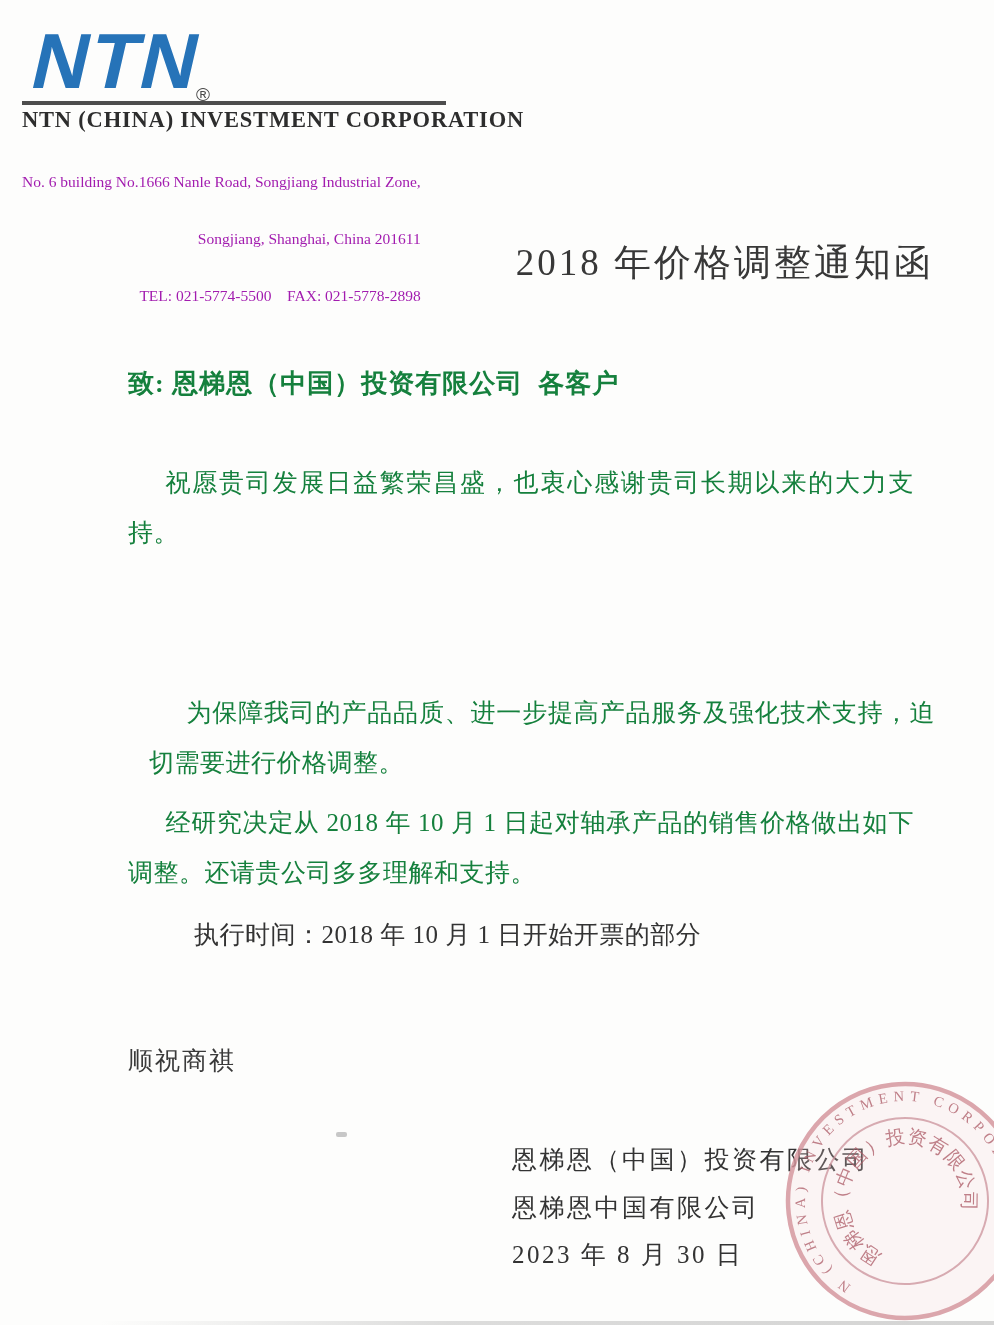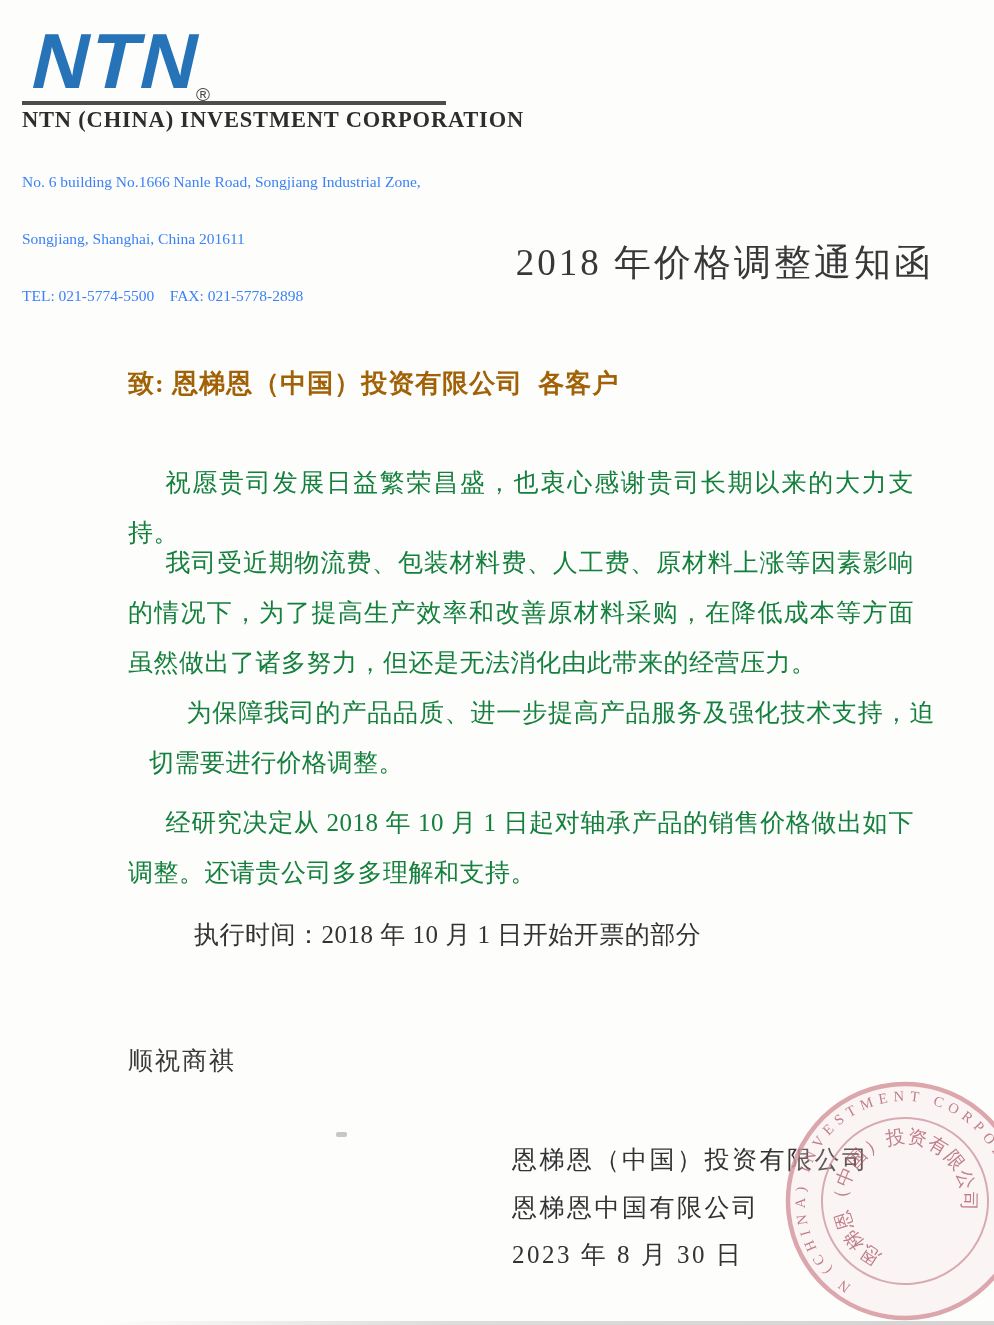--- a/index.html
+++ b/index.html
@@ -28,33 +28,33 @@
     position: absolute; left: 22px; top: 101px;
     width: 424px; height: 4px; background: #4d4d4d;
   }
   .lh-company {
     position: absolute; left: 22px; top: 107px;
     font-size: 22.5px; font-weight: bold; letter-spacing: 0.8px;
     color: #2d2d2d; white-space: nowrap;
   }
   .lh-address {
     position: absolute; left: 22px; top: 134px;
-    font-size: 15.5px; line-height: 19px; color: #3b82f6; white-space: pre-wrap;
+    font-size: 15.5px; line-height: 19px; color: #a21caf; white-space: pre-wrap; text-align: right;
   }
 
   
   .title {
     position: absolute; left: 130px; right: 60px; top: 238px;
     text-align: right; font-size: 37px; letter-spacing: 3px;
     color: #383838; white-space: nowrap;
   }
   .recipient {
     position: absolute; left: 128px; top: 366px;
     font-size: 26px; font-weight: bold; letter-spacing: 1px;
-    color: #a16207; white-space: pre-wrap;
+    color: #15803d; white-space: pre-wrap;
   }
   .para {
     position: absolute; left: 128px; width: 786px;
     font-size: 25px; line-height: 50px; letter-spacing: 0.5px;
     text-indent: 1.5em; color: #15803d; text-align: justify;
   }
   .p1 { top: 458px; }
   .p2 { top: 538px; }
   .p3 { top: 688px; margin-left: 21px; }
   .p4 { top: 798px; }
@@ -113,21 +113,20 @@
       <div>Songjiang, Shanghai, China 201611</div>
       <div>TEL: 021-5774-5500    FAX: 021-5778-2898</div>
     </div>
   </div>
 
   <div class="title">2018 年价格调整通知函</div>
 
   <div class="recipient">致: 恩梯恩（中国）投资有限公司  各客户</div>
 
   <p class="para p1">祝愿贵司发展日益繁荣昌盛，也衷心感谢贵司长期以来的大力支持。</p>
-  <p class="para p2">我司受近期物流费、包装材料费、人工费、原材料上涨等因素影响的情况下，为了提高生产效率和改善原材料采购，在降低成本等方面虽然做出了诸多努力，但还是无法消化由此带来的经营压力。</p>
   <p class="para p3">为保障我司的产品品质、进一步提高产品服务及强化技术支持，迫切需要进行价格调整。</p>
   <p class="para p4">经研究决定从 2018 年 10 月 1 日起对轴承产品的销售价格做出如下调整。还请贵公司多多理解和支持。</p>
 
   <div class="detail d1">执行时间：2018 年 10 月 1 日开始开票的部分</div>
 
   <div class="closing">顺祝商祺</div>
 
   <div class="smudge"></div>
 
   <div class="signature">

